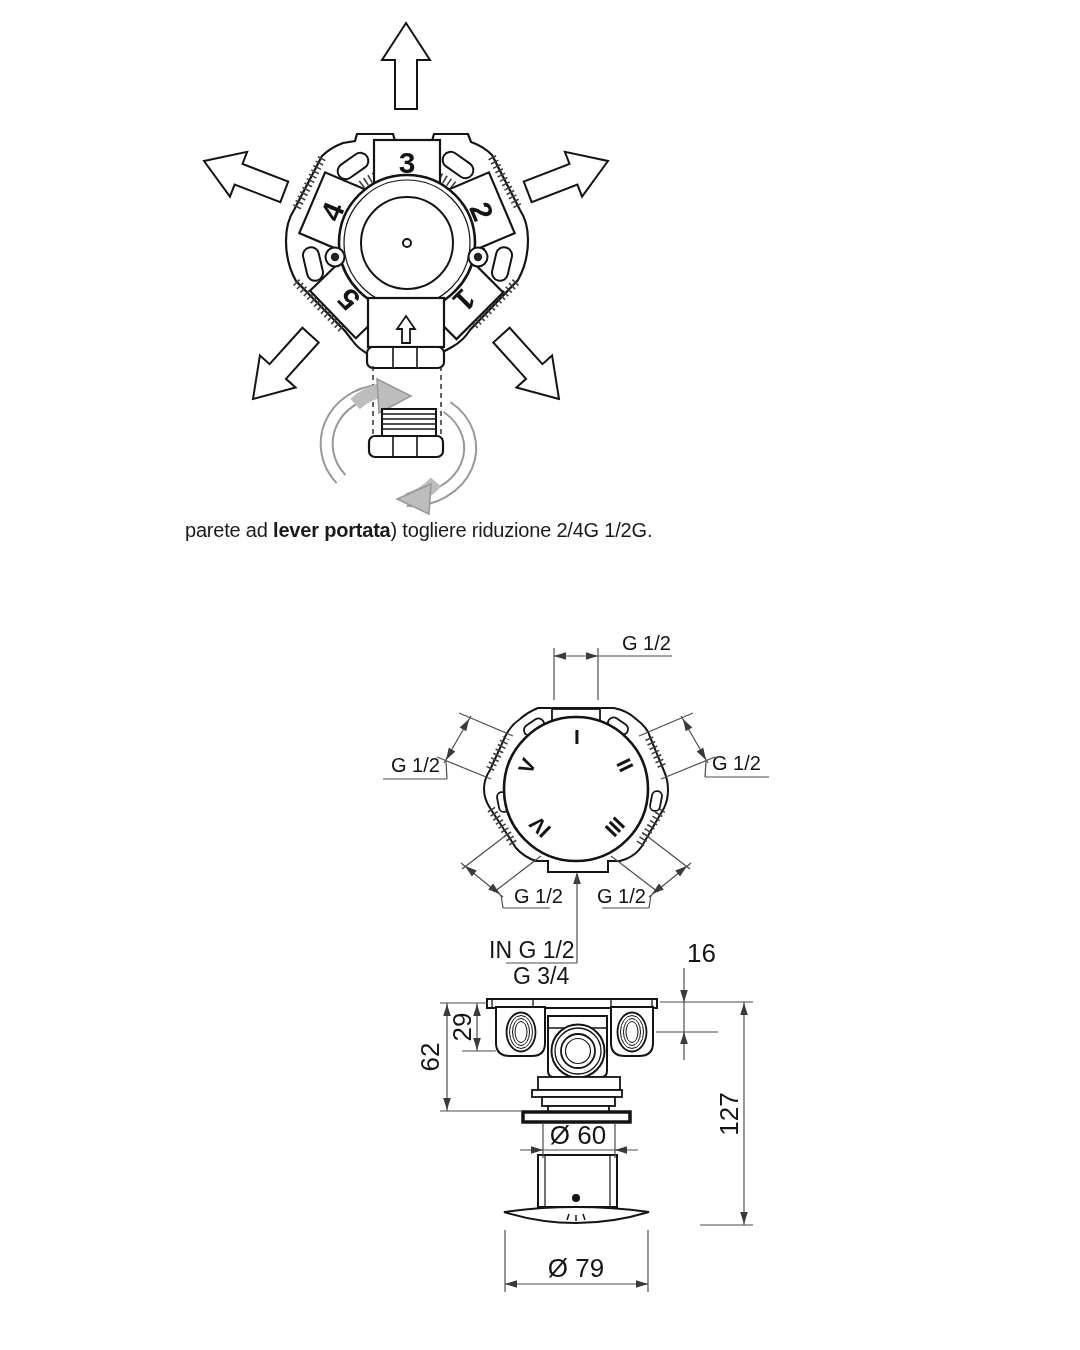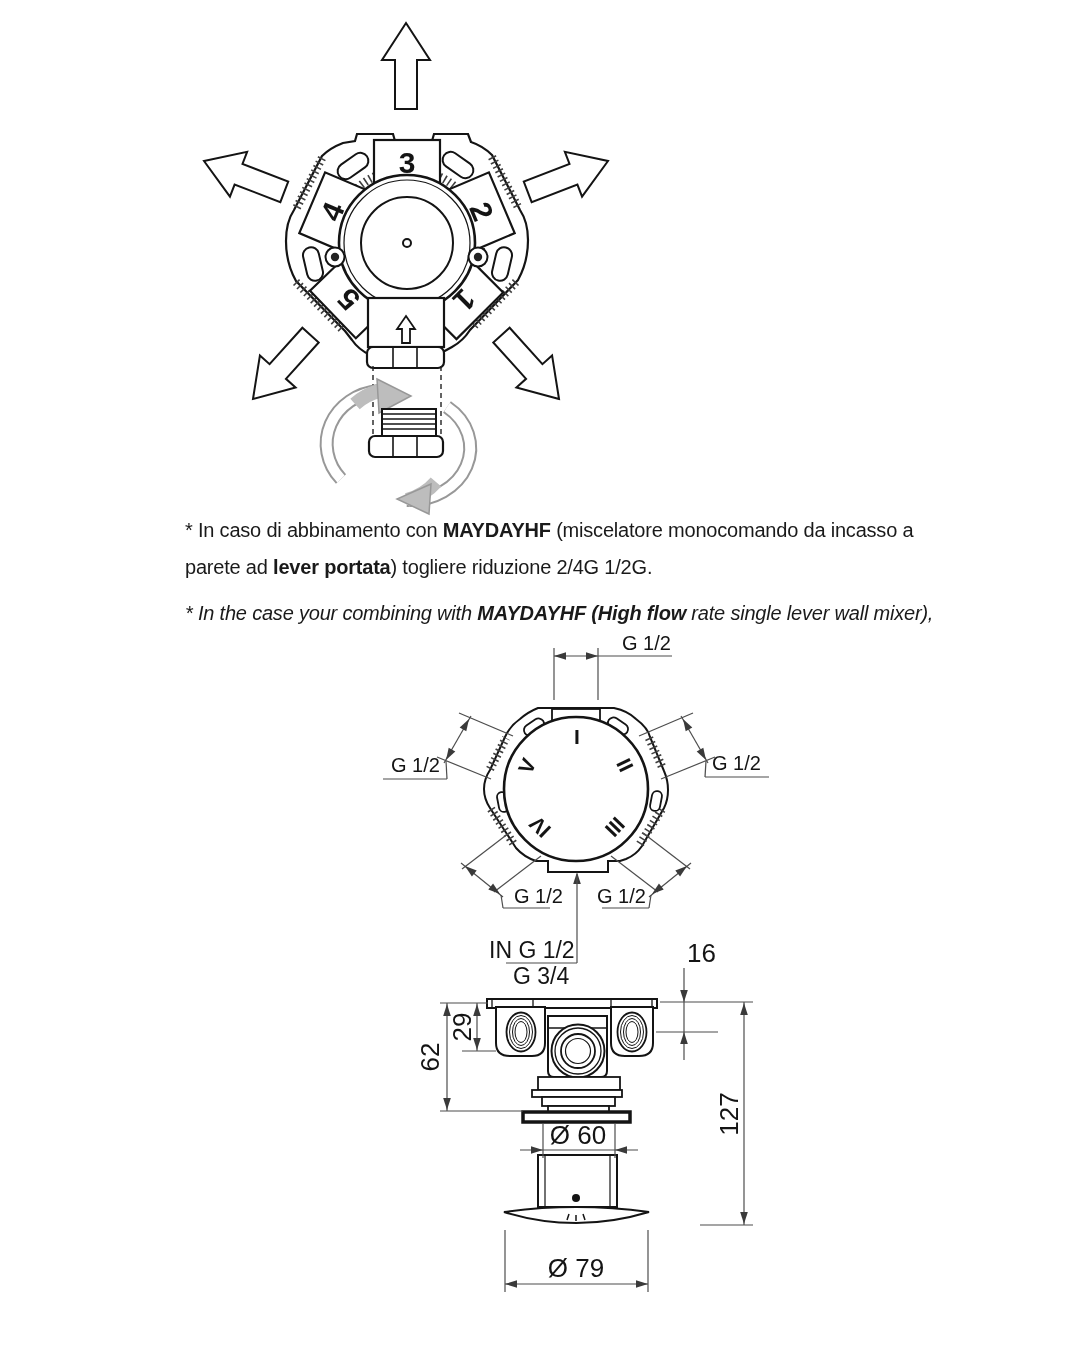--- a/index.html
+++ b/index.html
@@ -346,20 +346,16 @@
       <line class="thin" x1="648" y1="1230" x2="648" y2="1292"></line>
       <line class="thin" x1="505" y1="1284" x2="648" y2="1284"></line>
       <use href="#dimA" transform="translate(505,1284) rotate(180)"></use>
       <use href="#dimA" transform="translate(648,1284) rotate(0)"></use>
       <text class="dim" text-anchor="middle" x="576" y="1277">Ø 79</text>
     </g>
   </g>
 </svg>
 
 <div class="note note-it">
-  <div class="line"><span>* In caso di abbinamento con </span><b>MAYDAYHF</b><span> (miscelatore monocomando da incasso a</span></div>
   <div class="line"><span>parete ad </span><b>lever portata</b><span>) togliere riduzione 2/4G 1/2G.</span></div>
 </div>
-<div class="note note-en">
-  <span>* In the case your combining with </span><b>MAYDAYHF (High flow</b><span> rate single lever wall mixer),</span>
+
 </div>
 
-</div>
-
 </body></html>

